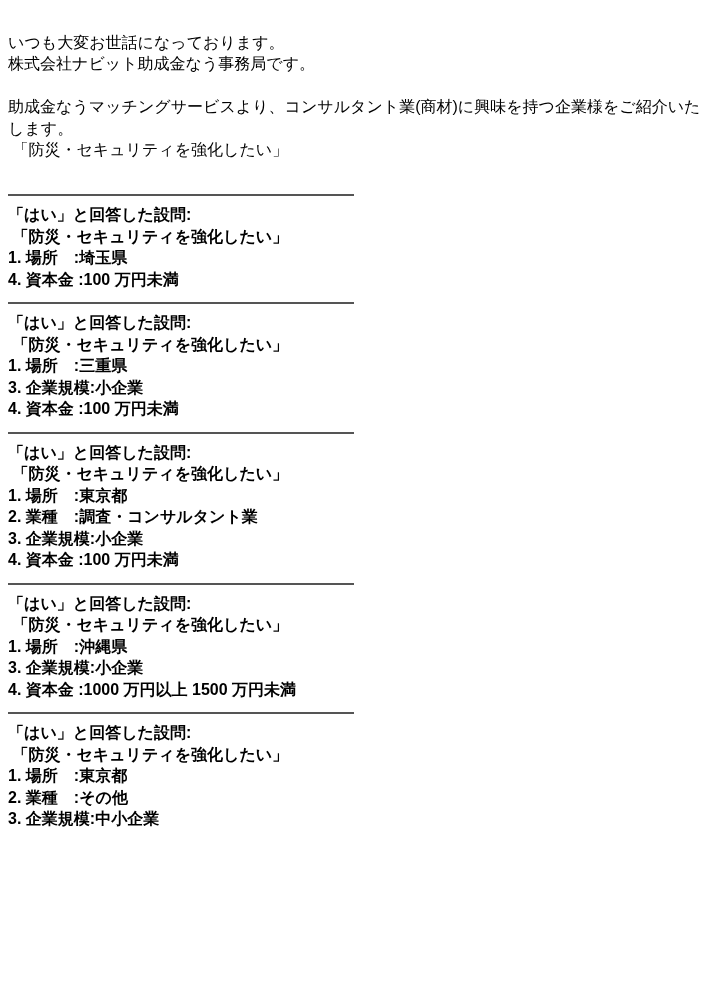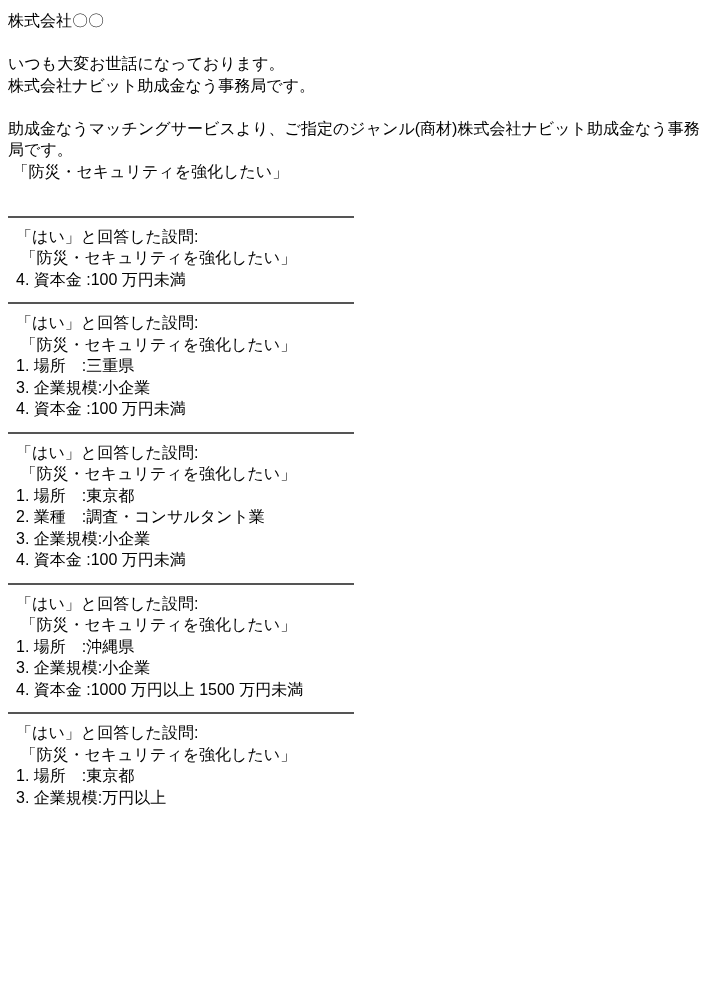--- a/index.html
+++ b/index.html
@@ -25,42 +25,43 @@
   .blank {
     height: 21.5px;
   }
   hr.sep {
     border: none;
     border-top: 2px solid #555555;
     width: 346px;
     margin: 12px 0 8px 0;
   }
   .entry {
-    margin: 8px;
+    margin: 0;
+    font-weight: bold;
   }
 </style>
 </head>
 <body>
 
 <div>
-  <div class="line">株式会社〇〇</div>
   <div class="blank"></div>
   <div class="line">いつも大変お世話になっております。</div>
   <div class="line">株式会社ナビット助成金なう事務局です。</div>
   <div class="blank"></div>
-  <div class="line">助成金なうマッチングサービスより、ご指定のジャンル(商材)株式会社ナビット助成金なう事務局です。</div>
+  <div class="line">助成金なうマッチングサービスより、コンサルタント業(商材)に興味を持つ企業様をご紹介いたします。</div>
   <div class="line"> 「防災・セキュリティを強化したい」</div>
   <div class="blank"></div>
 
   <div id="entries">
   <hr class="sep">
   <div class="entry">
     <div class="line">「はい」と回答した設問:</div>
     <div class="line"> 「防災・セキュリティを強化したい」</div>
     <div>
+          <div class="line"><span>1. 場所　:</span><span>埼玉県</span></div>
           <div class="line"><span>4. 資本金 :</span><span>100 万円未満</span></div>
         </div>
   </div>
 
   <hr class="sep">
   <div class="entry">
     <div class="line">「はい」と回答した設問:</div>
     <div class="line"> 「防災・セキュリティを強化したい」</div>
     <div>
           <div class="line"><span>1. 場所　:</span><span>三重県</span></div>
@@ -91,17 +92,18 @@
           <div class="line"><span>4. 資本金 :</span><span>1000 万円以上 1500 万円未満</span></div>
         </div>
   </div>
 
   <hr class="sep">
   <div class="entry">
     <div class="line">「はい」と回答した設問:</div>
     <div class="line"> 「防災・セキュリティを強化したい」</div>
     <div>
           <div class="line"><span>1. 場所　:</span><span>東京都</span></div>
-          <div class="line"><span>3. 企業規模:</span><span>万円以上</span></div>
+          <div class="line"><span>2. 業種　:</span><span>その他</span></div>
+          <div class="line"><span>3. 企業規模:</span><span>中小企業</span></div>
         </div>
   </div>
 </div>
 </div>
 
 </body></html>

